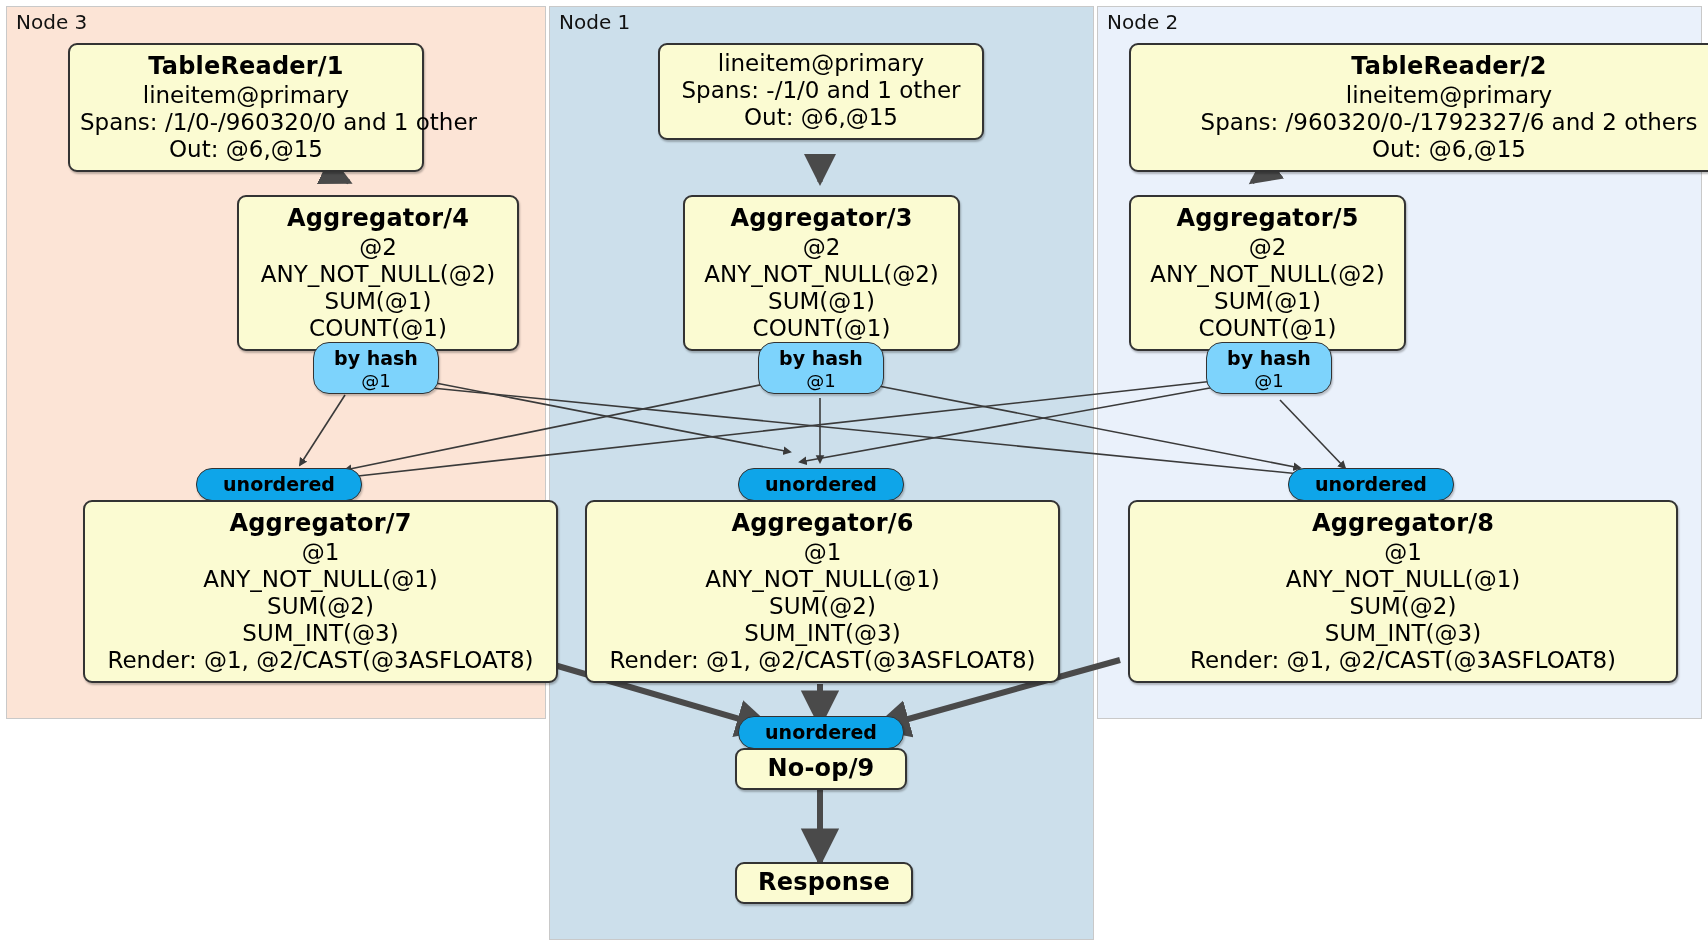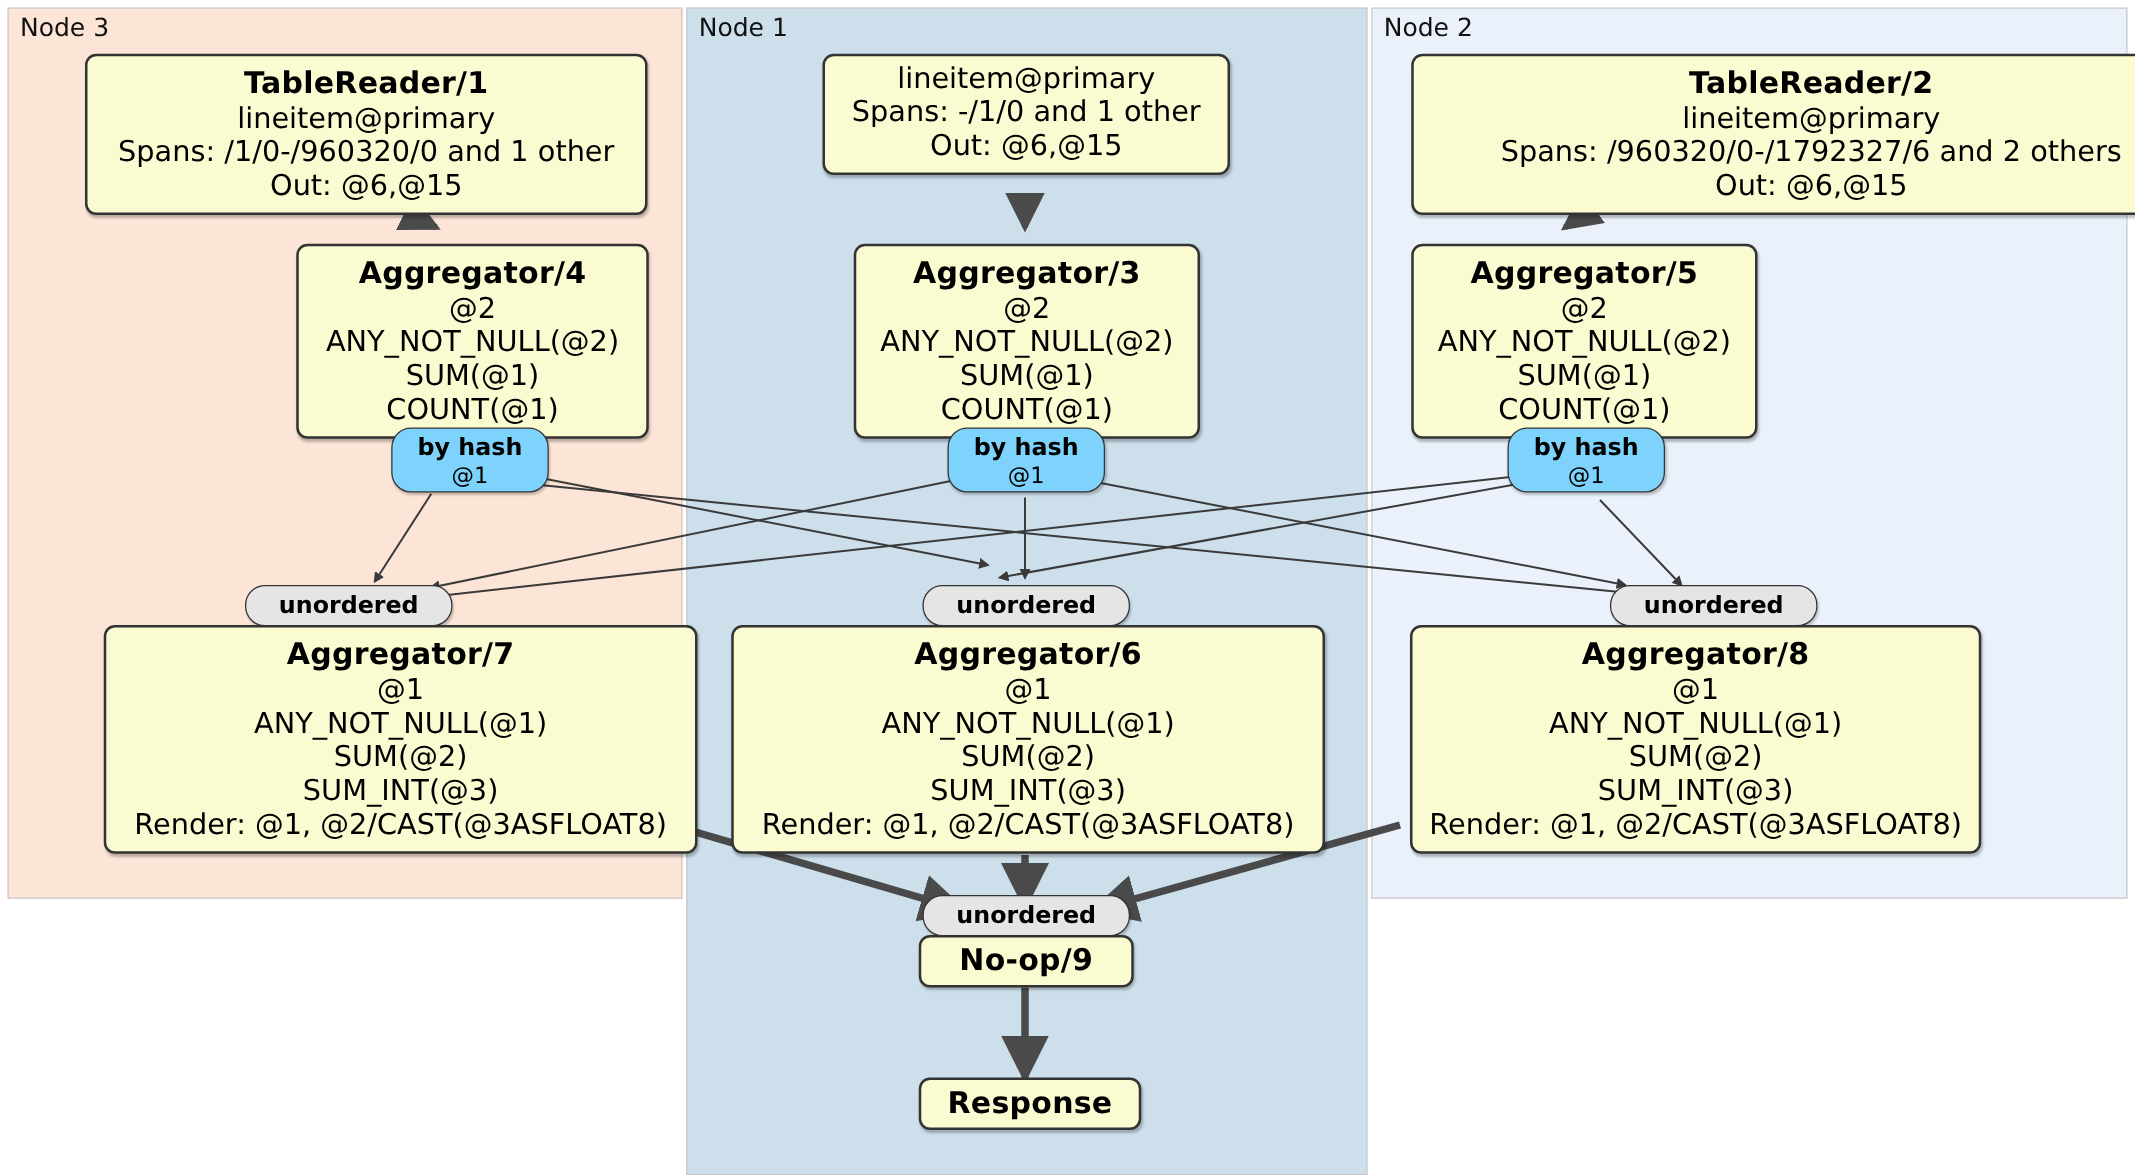--- a/index.html
+++ b/index.html
@@ -33,21 +33,21 @@
 
   
   .badge{
     position:absolute;box-sizing:border-box;text-align:center;
     border:1.5px solid #333;border-radius:14px;
     font-size:19px;font-weight:bold;color:#000;line-height:24px;
     box-shadow:1px 2px 2px rgba(0,0,0,.22);
   }
   .badge .sub{font-size:18px;font-weight:normal;line-height:22px;display:block;}
   .hash{background:#7dd3fc;border-radius:16px;padding-top:3px;}
-  .unord{background:#e5e5e5;border-radius:16px;padding-top:3px;}
+  .unord{background:#0ea5e9;border-radius:16px;padding-top:3px;}
 
   svg.wires{position:absolute;left:0;top:0;width:1708px;height:940px;overflow:visible;}
   .thin{stroke:#3a3a3a;stroke-width:1.6;fill:none;}
   .thick{stroke:#4a4a4a;stroke-width:6;fill:none;}
   .med{stroke:#4a4a4a;stroke-width:5;fill:none;}
 </style>
 </head>
 <body>
 
 <div id="stage">
@@ -88,21 +88,21 @@
     <path class="thin" d="M1232,384 L800,462" marker-end="url(#ahs)"></path>
     <path class="thin" d="M1280,400 L1345,468" marker-end="url(#ahs)"></path>
 
     <path class="thick" d="M520,655 L770,728" marker-end="url(#ah)"></path>
     <path class="thick" d="M820,684 L820,724" marker-end="url(#ah)"></path>
     <path class="thick" d="M1120,660 L876,728" marker-end="url(#ah)"></path>
 
     <path class="thick" d="M820,790 L820,862" marker-end="url(#ah)"></path>
   </svg>
 
-  <div class="box" style="left:68px;top:43px;width:450px;">
+  <div class="box" style="left:68px;top:43px;width:356px;">
     <div class="title">TableReader/1</div>
     <div class="ln">lineitem@primary</div>
     <div class="ln">Spans: /1/0-/960320/0 and 1 other</div>
     <div class="ln">Out: @6,@15</div>
   </div>
 
   <div class="box" style="left:658px;top:43px;width:326px;">
     <div class="ln">lineitem@primary</div>
     <div class="ln">Spans: -/1/0 and 1 other</div>
     <div class="ln">Out: @6,@15</div>
@@ -173,21 +173,21 @@
 
   <div class="box" style="left:585px;top:500px;width:475px;">
     <div class="title">Aggregator/6</div>
     <div class="ln">@1</div>
     <div class="ln">ANY_NOT_NULL(@1)</div>
     <div class="ln">SUM(@2)</div>
     <div class="ln">SUM_INT(@3)</div>
     <div class="ln">Render: @1, @2/CAST(@3ASFLOAT8)</div>
   </div>
 
-  <div class="box" style="left:1128px;top:500px;width:457px;">
+  <div class="box" style="left:1128px;top:500px;width:550px;">
     <div class="title">Aggregator/8</div>
     <div class="ln">@1</div>
     <div class="ln">ANY_NOT_NULL(@1)</div>
     <div class="ln">SUM(@2)</div>
     <div class="ln">SUM_INT(@3)</div>
     <div class="ln">Render: @1, @2/CAST(@3ASFLOAT8)</div>
   </div>
 
   <div class="badge unord" style="left:738px;top:716px;width:166px;height:33px;">
     <span>unordered</span>

